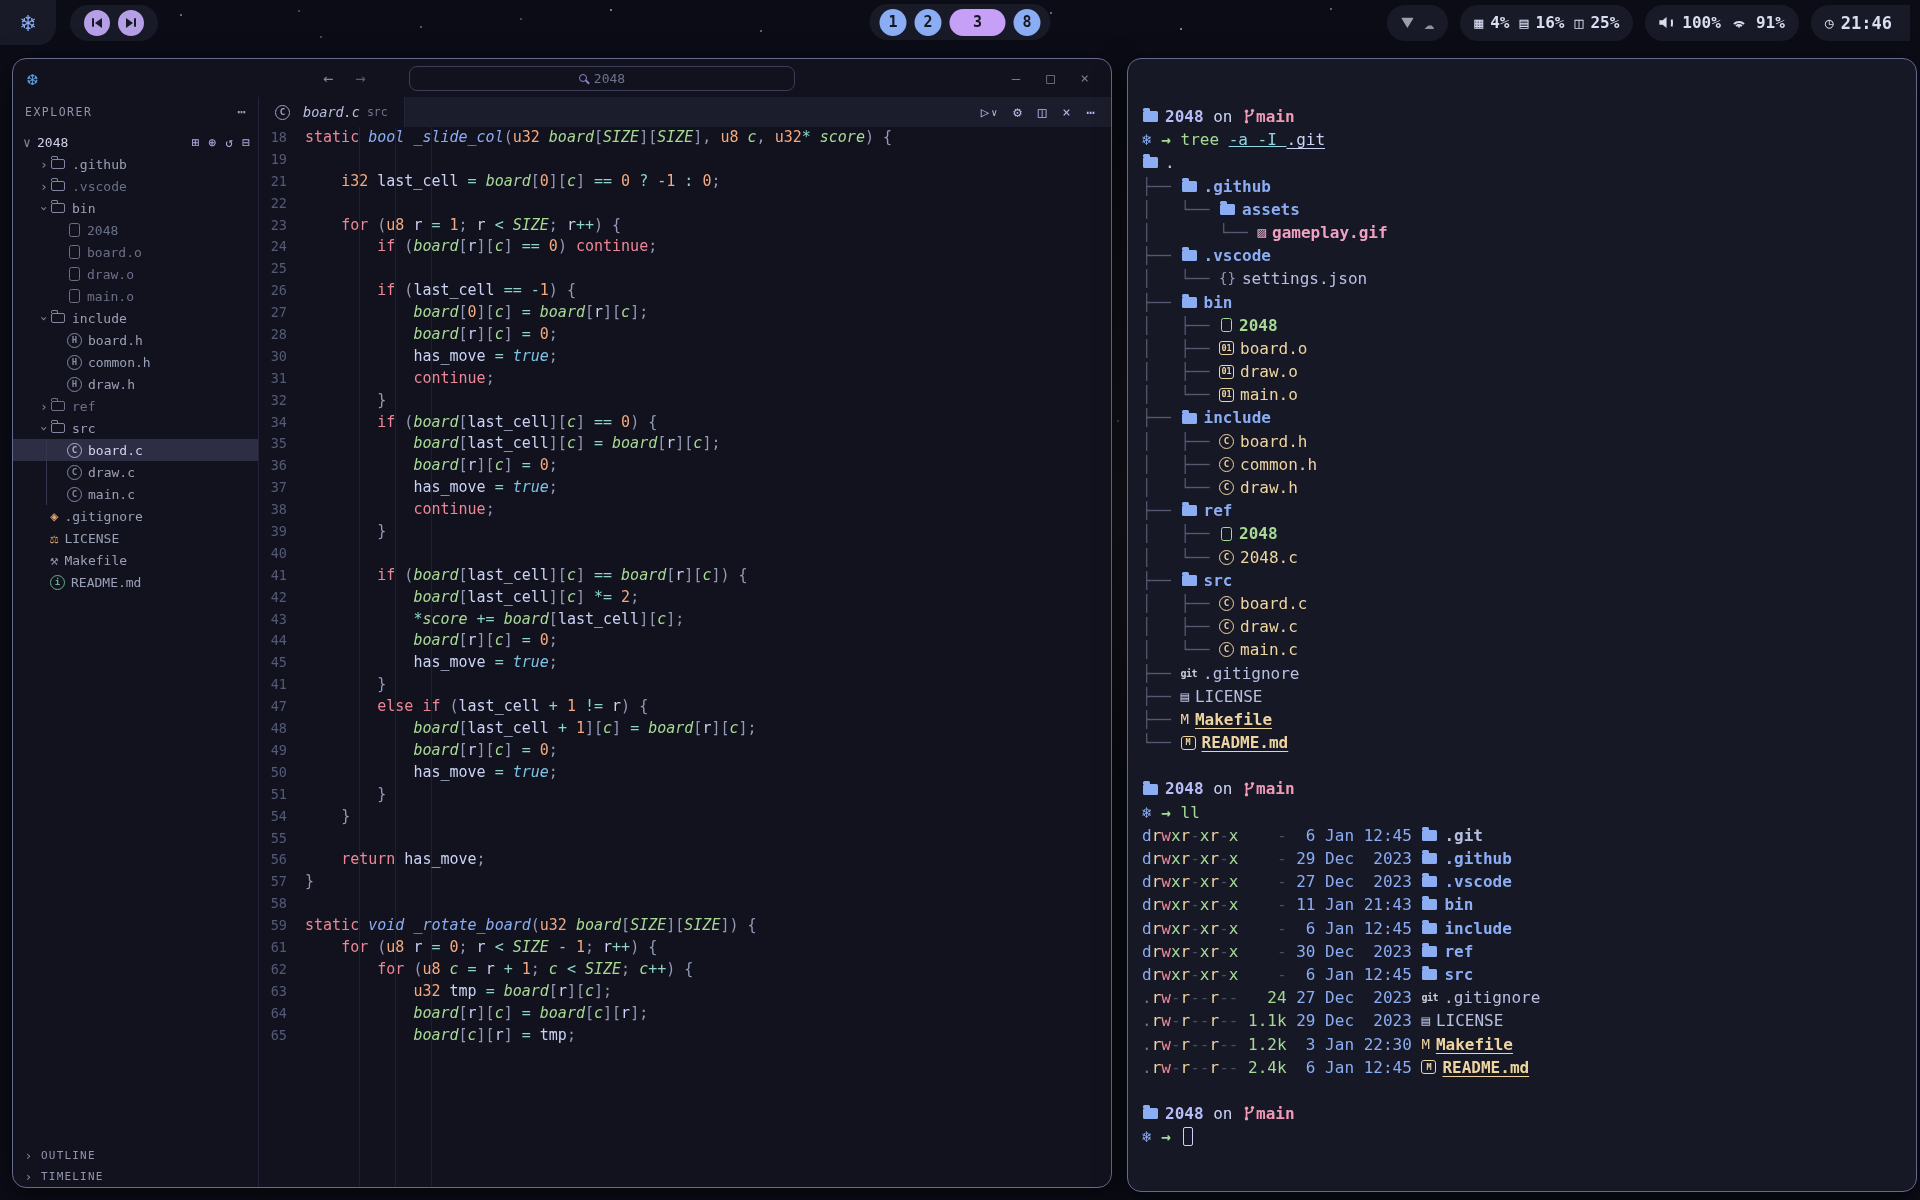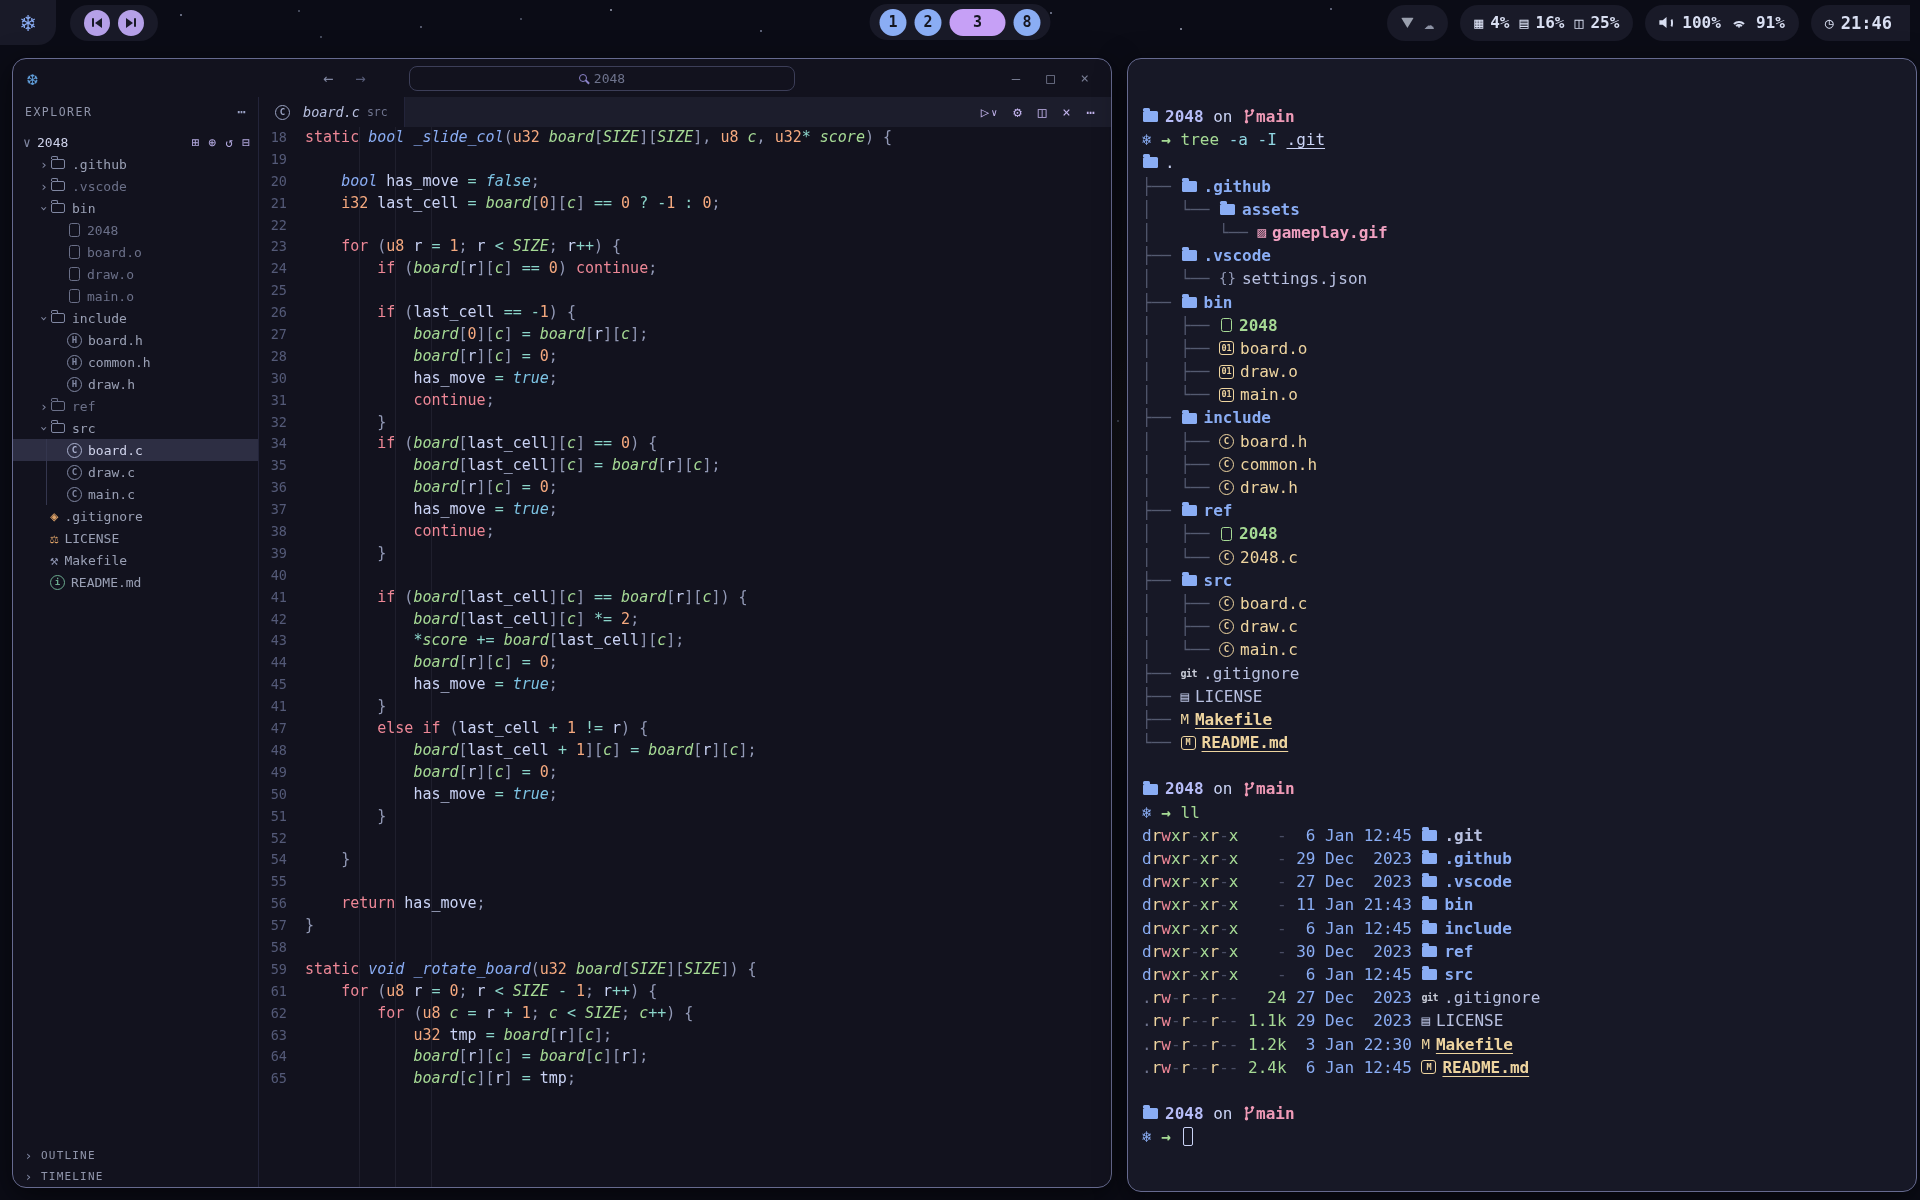--- a/index.html
+++ b/index.html
@@ -386,21 +386,20 @@
           <span>×</span>
           <span>⋯</span>
         </div>
       </div>
       <div class="editor" id="codearea">
         <div class="iguide" style="left:100px;"></div>
         <div class="iguide" style="left:136px;"></div>
         <div class="iguide" style="left:172px;"></div>
       <div class="cl"><span class="ln">18</span><span class="ct"><span class="kw">static </span><span class="ty">bool </span><span class="fn">_slide_col</span><span class="pu">(</span><span class="ut">u32 </span><span class="pm">board</span><span class="pu">[</span><span class="pm">SIZE</span><span class="pu">][</span><span class="pm">SIZE</span><span class="pu">], </span><span class="ut">u8 </span><span class="pm">c</span><span class="pu">, </span><span class="ut">u32</span><span class="op">* </span><span class="pm">score</span><span class="pu">) {</span></span></div>
           <div class="cl"><span class="ln">19</span><span class="ct">​</span></div>
-          <div class="cl"><span class="ln">20</span><span class="ct"><span class="tx">    </span><span class="ty">bool </span><span class="vr">has_move </span><span class="op">= </span><span class="bo">false</span><span class="pu">;</span></span></div>
           <div class="cl"><span class="ln">21</span><span class="ct"><span class="tx">    </span><span class="ut">i32 </span><span class="vr">last_cell </span><span class="op">= </span><span class="pm">board</span><span class="pu">[</span><span class="nu">0</span><span class="pu">][</span><span class="pm">c</span><span class="pu">] </span><span class="op">== </span><span class="nu">0 </span><span class="op">? -</span><span class="nu">1 </span><span class="op">: </span><span class="nu">0</span><span class="pu">;</span></span></div>
           <div class="cl"><span class="ln">22</span><span class="ct">​</span></div>
           <div class="cl"><span class="ln">23</span><span class="ct"><span class="tx">    </span><span class="kw">for </span><span class="pu">(</span><span class="ut">u8 </span><span class="vr">r </span><span class="op">= </span><span class="nu">1</span><span class="pu">; </span><span class="vr">r </span><span class="op">&lt; </span><span class="pm">SIZE</span><span class="pu">; </span><span class="vr">r</span><span class="op">++</span><span class="pu">) {</span></span></div>
           <div class="cl"><span class="ln">24</span><span class="ct"><span class="tx">        </span><span class="kw">if </span><span class="pu">(</span><span class="pm">board</span><span class="pu">[</span><span class="vr">r</span><span class="pu">][</span><span class="pm">c</span><span class="pu">] </span><span class="op">== </span><span class="nu">0</span><span class="pu">) </span><span class="kw">continue</span><span class="pu">;</span></span></div>
           <div class="cl"><span class="ln">25</span><span class="ct">​</span></div>
           <div class="cl"><span class="ln">26</span><span class="ct"><span class="tx">        </span><span class="kw">if </span><span class="pu">(</span><span class="vr">last_cell </span><span class="op">== -</span><span class="nu">1</span><span class="pu">) {</span></span></div>
           <div class="cl"><span class="ln">27</span><span class="ct"><span class="tx">            </span><span class="pm">board</span><span class="pu">[</span><span class="nu">0</span><span class="pu">][</span><span class="pm">c</span><span class="pu">] </span><span class="op">= </span><span class="pm">board</span><span class="pu">[</span><span class="vr">r</span><span class="pu">][</span><span class="pm">c</span><span class="pu">];</span></span></div>
           <div class="cl"><span class="ln">28</span><span class="ct"><span class="tx">            </span><span class="pm">board</span><span class="pu">[</span><span class="vr">r</span><span class="pu">][</span><span class="pm">c</span><span class="pu">] </span><span class="op">= </span><span class="nu">0</span><span class="pu">;</span></span></div>
           <div class="cl"><span class="ln">30</span><span class="ct"><span class="tx">            </span><span class="vr">has_move </span><span class="op">= </span><span class="bo">true</span><span class="pu">;</span></span></div>
           <div class="cl"><span class="ln">31</span><span class="ct"><span class="tx">            </span><span class="kw">continue</span><span class="pu">;</span></span></div>
@@ -416,21 +415,20 @@
           <div class="cl"><span class="ln">42</span><span class="ct"><span class="tx">            </span><span class="pm">board</span><span class="pu">[</span><span class="vr">last_cell</span><span class="pu">][</span><span class="pm">c</span><span class="pu">] </span><span class="op">*= </span><span class="nu">2</span><span class="pu">;</span></span></div>
           <div class="cl"><span class="ln">43</span><span class="ct"><span class="tx">            </span><span class="op">*</span><span class="pm">score </span><span class="op">+= </span><span class="pm">board</span><span class="pu">[</span><span class="vr">last_cell</span><span class="pu">][</span><span class="pm">c</span><span class="pu">];</span></span></div>
           <div class="cl"><span class="ln">44</span><span class="ct"><span class="tx">            </span><span class="pm">board</span><span class="pu">[</span><span class="vr">r</span><span class="pu">][</span><span class="pm">c</span><span class="pu">] </span><span class="op">= </span><span class="nu">0</span><span class="pu">;</span></span></div>
           <div class="cl"><span class="ln">45</span><span class="ct"><span class="tx">            </span><span class="vr">has_move </span><span class="op">= </span><span class="bo">true</span><span class="pu">;</span></span></div>
           <div class="cl"><span class="ln">41</span><span class="ct"><span class="tx">        </span><span class="pu">}</span></span></div>
           <div class="cl"><span class="ln">47</span><span class="ct"><span class="tx">        </span><span class="kw">else </span><span class="kw">if </span><span class="pu">(</span><span class="vr">last_cell </span><span class="op">+ </span><span class="nu">1 </span><span class="op">!= </span><span class="vr">r</span><span class="pu">) {</span></span></div>
           <div class="cl"><span class="ln">48</span><span class="ct"><span class="tx">            </span><span class="pm">board</span><span class="pu">[</span><span class="vr">last_cell </span><span class="op">+ </span><span class="nu">1</span><span class="pu">][</span><span class="pm">c</span><span class="pu">] </span><span class="op">= </span><span class="pm">board</span><span class="pu">[</span><span class="vr">r</span><span class="pu">][</span><span class="pm">c</span><span class="pu">];</span></span></div>
           <div class="cl"><span class="ln">49</span><span class="ct"><span class="tx">            </span><span class="pm">board</span><span class="pu">[</span><span class="vr">r</span><span class="pu">][</span><span class="pm">c</span><span class="pu">] </span><span class="op">= </span><span class="nu">0</span><span class="pu">;</span></span></div>
           <div class="cl"><span class="ln">50</span><span class="ct"><span class="tx">            </span><span class="vr">has_move </span><span class="op">= </span><span class="bo">true</span><span class="pu">;</span></span></div>
           <div class="cl"><span class="ln">51</span><span class="ct"><span class="tx">        </span><span class="pu">}</span></span></div>
-          <div class="cl"><span class="ln">52</span><span class="ct">​</span></div>
           <div class="cl"><span class="ln">54</span><span class="ct"><span class="tx">    </span><span class="pu">}</span></span></div>
           <div class="cl"><span class="ln">55</span><span class="ct">​</span></div>
           <div class="cl"><span class="ln">56</span><span class="ct"><span class="tx">    </span><span class="kw">return </span><span class="vr">has_move</span><span class="pu">;</span></span></div>
           <div class="cl"><span class="ln">57</span><span class="ct"><span class="pu">}</span></span></div>
           <div class="cl"><span class="ln">58</span><span class="ct">​</span></div>
           <div class="cl"><span class="ln">59</span><span class="ct"><span class="kw">static </span><span class="ty">void </span><span class="fn">_rotate_board</span><span class="pu">(</span><span class="ut">u32 </span><span class="pm">board</span><span class="pu">[</span><span class="pm">SIZE</span><span class="pu">][</span><span class="pm">SIZE</span><span class="pu">]) {</span></span></div>
           <div class="cl"><span class="ln">61</span><span class="ct"><span class="tx">    </span><span class="kw">for </span><span class="pu">(</span><span class="ut">u8 </span><span class="vr">r </span><span class="op">= </span><span class="nu">0</span><span class="pu">; </span><span class="vr">r </span><span class="op">&lt; </span><span class="pm">SIZE </span><span class="op">- </span><span class="nu">1</span><span class="pu">; </span><span class="vr">r</span><span class="op">++</span><span class="pu">) {</span></span></div>
           <div class="cl"><span class="ln">62</span><span class="ct"><span class="tx">        </span><span class="kw">for </span><span class="pu">(</span><span class="ut">u8 </span><span class="pm">c </span><span class="op">= </span><span class="vr">r </span><span class="op">+ </span><span class="nu">1</span><span class="pu">; </span><span class="pm">c </span><span class="op">&lt; </span><span class="pm">SIZE</span><span class="pu">; </span><span class="pm">c</span><span class="op">++</span><span class="pu">) {</span></span></div>
           <div class="cl"><span class="ln">63</span><span class="ct"><span class="tx">            </span><span class="ut">u32 </span><span class="vr">tmp </span><span class="op">= </span><span class="pm">board</span><span class="pu">[</span><span class="vr">r</span><span class="pu">][</span><span class="pm">c</span><span class="pu">];</span></span></div>
           <div class="cl"><span class="ln">64</span><span class="ct"><span class="tx">            </span><span class="pm">board</span><span class="pu">[</span><span class="vr">r</span><span class="pu">][</span><span class="pm">c</span><span class="pu">] </span><span class="op">= </span><span class="pm">board</span><span class="pu">[</span><span class="pm">c</span><span class="pu">][</span><span class="vr">r</span><span class="pu">];</span></span></div>
@@ -441,21 +439,21 @@
 </div>
 
 <div class="win" id="term">
   <div class="tcontent" id="tcontent">
       <div class="tline"><span class="icn folder-fill" style="color: rgb(138, 173, 244);"></span><span class="b" style="color: rgb(183, 189, 248);">2048</span><span> on </span><span class="icn branch" style="color: rgb(239, 154, 182);"><svg width="14" height="17" viewBox="0 0 14 17">
             <path d="M4.5 4v9M4.5 8c4 0 6-1.5 6-4.5" stroke="currentColor" stroke-width="1.7" fill="none" stroke-linecap="round"></path>
             <circle cx="4.5" cy="3.2" r="1.7" fill="currentColor"></circle>
             <circle cx="4.5" cy="13.8" r="1.7" fill="currentColor"></circle>
             <circle cx="10.5" cy="2.6" r="1.7" fill="currentColor"></circle>
           </svg></span><span class="b" style="color: rgb(239, 154, 182);">main</span></div>
-      <div class="tline"><span style="color: rgb(138, 173, 244);">❄ </span><span class="b" style="color: rgb(166, 218, 149);">→ </span><span style="color: rgb(166, 218, 149);">tree </span><span style="color: rgb(145, 215, 227);">-a -I </span><span class="u" style="color: rgb(202, 211, 245);">.git</span></div>
+      <div class="tline"><span style="color: rgb(138, 173, 244);">❄ </span><span class="b" style="color: rgb(166, 218, 149);">→ </span><span style="color: rgb(166, 218, 149);">tree </span><span style="color: rgb(145, 215, 227); text-decoration: underline;">-a -I </span><span class="u" style="color: rgb(202, 211, 245);">.git</span></div>
       <div class="tline"><span class="tpre"></span><span class="icn folder-fill" style="color: rgb(138, 173, 244);"></span><span style="color: rgb(202, 211, 245);">.</span></div>
       <div class="tline"><span class="tpre">├── </span><span class="icn folder-fill" style="color: rgb(138, 173, 244);"></span><span class="b " style="color: rgb(138, 173, 244);">.github</span></div>
       <div class="tline"><span class="tpre">│   └── </span><span class="icn folder-fill" style="color: rgb(138, 173, 244);"></span><span class="b " style="color: rgb(138, 173, 244);">assets</span></div>
       <div class="tline"><span class="tpre">│       └── </span><span class="icn txt" style="color: rgb(240, 160, 192);">▨</span><span class="b " style="color: rgb(240, 160, 192);">gameplay.gif</span></div>
       <div class="tline"><span class="tpre">├── </span><span class="icn folder-fill" style="color: rgb(138, 173, 244);"></span><span class="b " style="color: rgb(138, 173, 244);">.vscode</span></div>
       <div class="tline"><span class="tpre">│   └── </span><span class="icn txt" style="color: rgb(147, 154, 183);">{}</span><span style="color: rgb(184, 192, 224);">settings.json</span></div>
       <div class="tline"><span class="tpre">├── </span><span class="icn folder-fill" style="color: rgb(138, 173, 244);"></span><span class="b " style="color: rgb(138, 173, 244);">bin</span></div>
       <div class="tline"><span class="tpre">│   ├── </span><span class="icn file-line" style="color: rgb(166, 218, 149);"></span><span class="b " style="color: rgb(166, 218, 149);">2048</span></div>
       <div class="tline"><span class="tpre">│   ├── </span><span class="icn box" style="color: rgb(238, 212, 159);">01</span><span style="color: rgb(238, 212, 159);">board.o</span></div>
       <div class="tline"><span class="tpre">│   ├── </span><span class="icn box" style="color: rgb(238, 212, 159);">01</span><span style="color: rgb(238, 212, 159);">draw.o</span></div>

